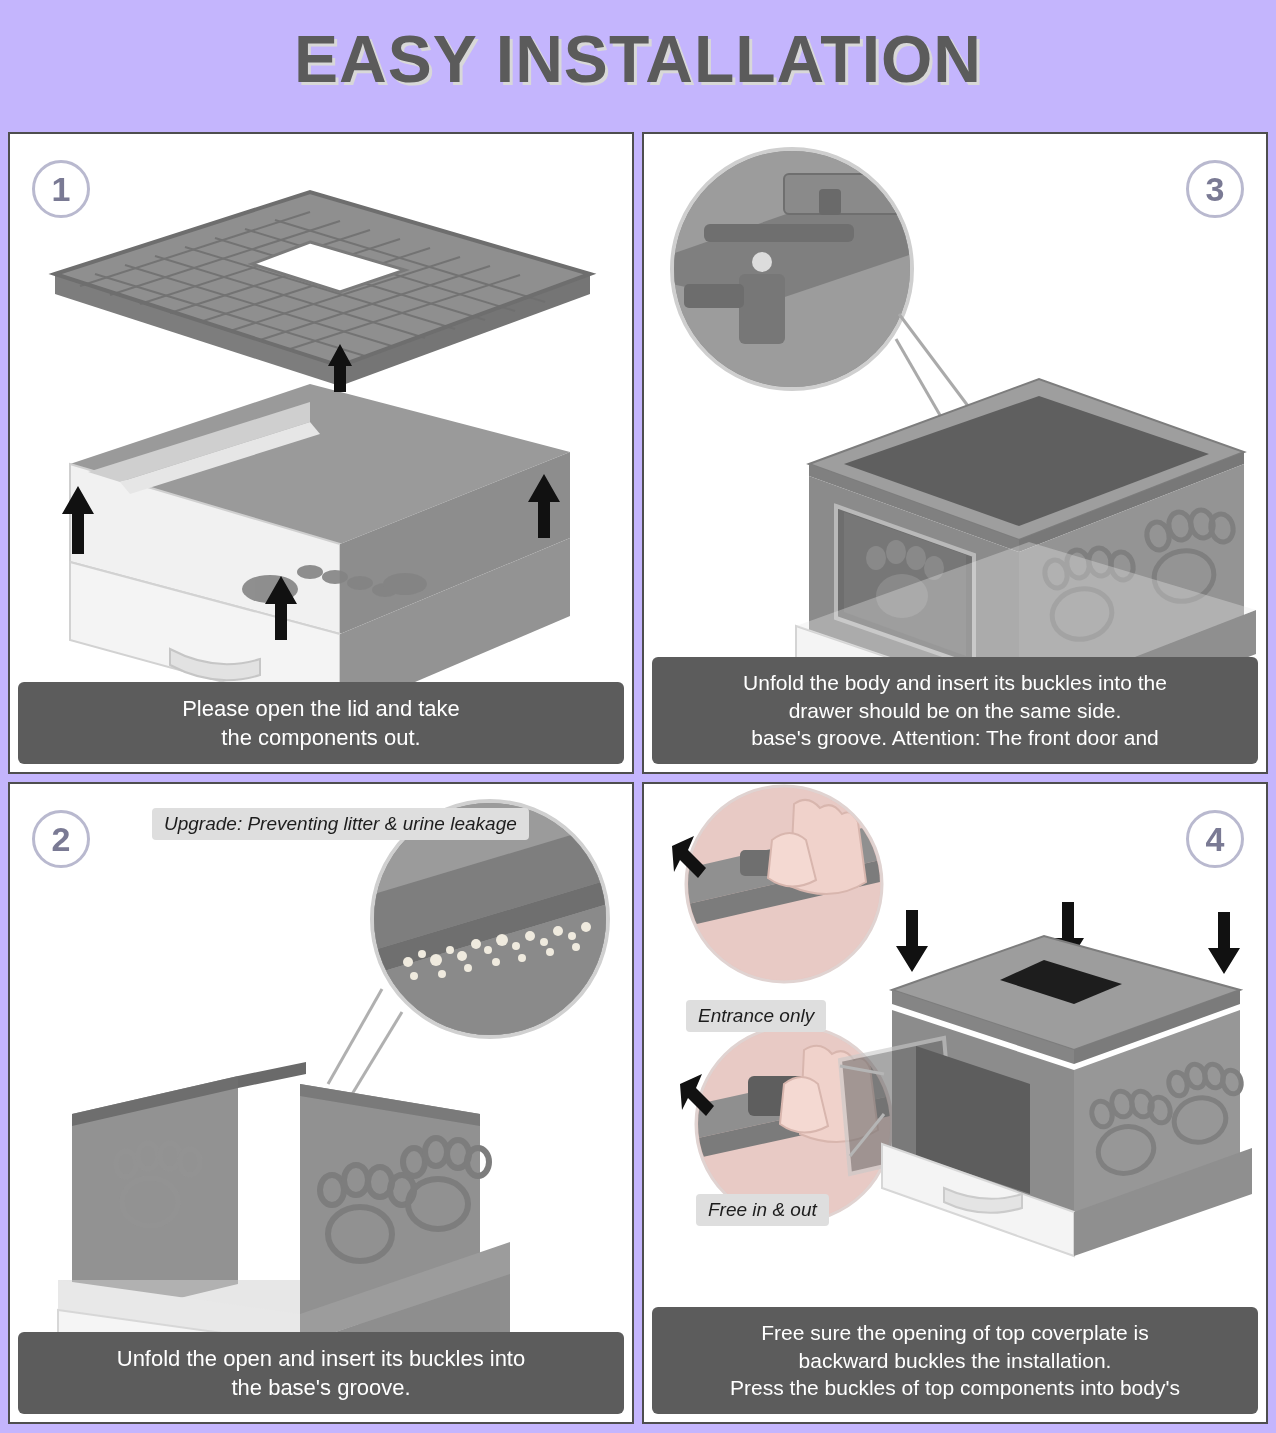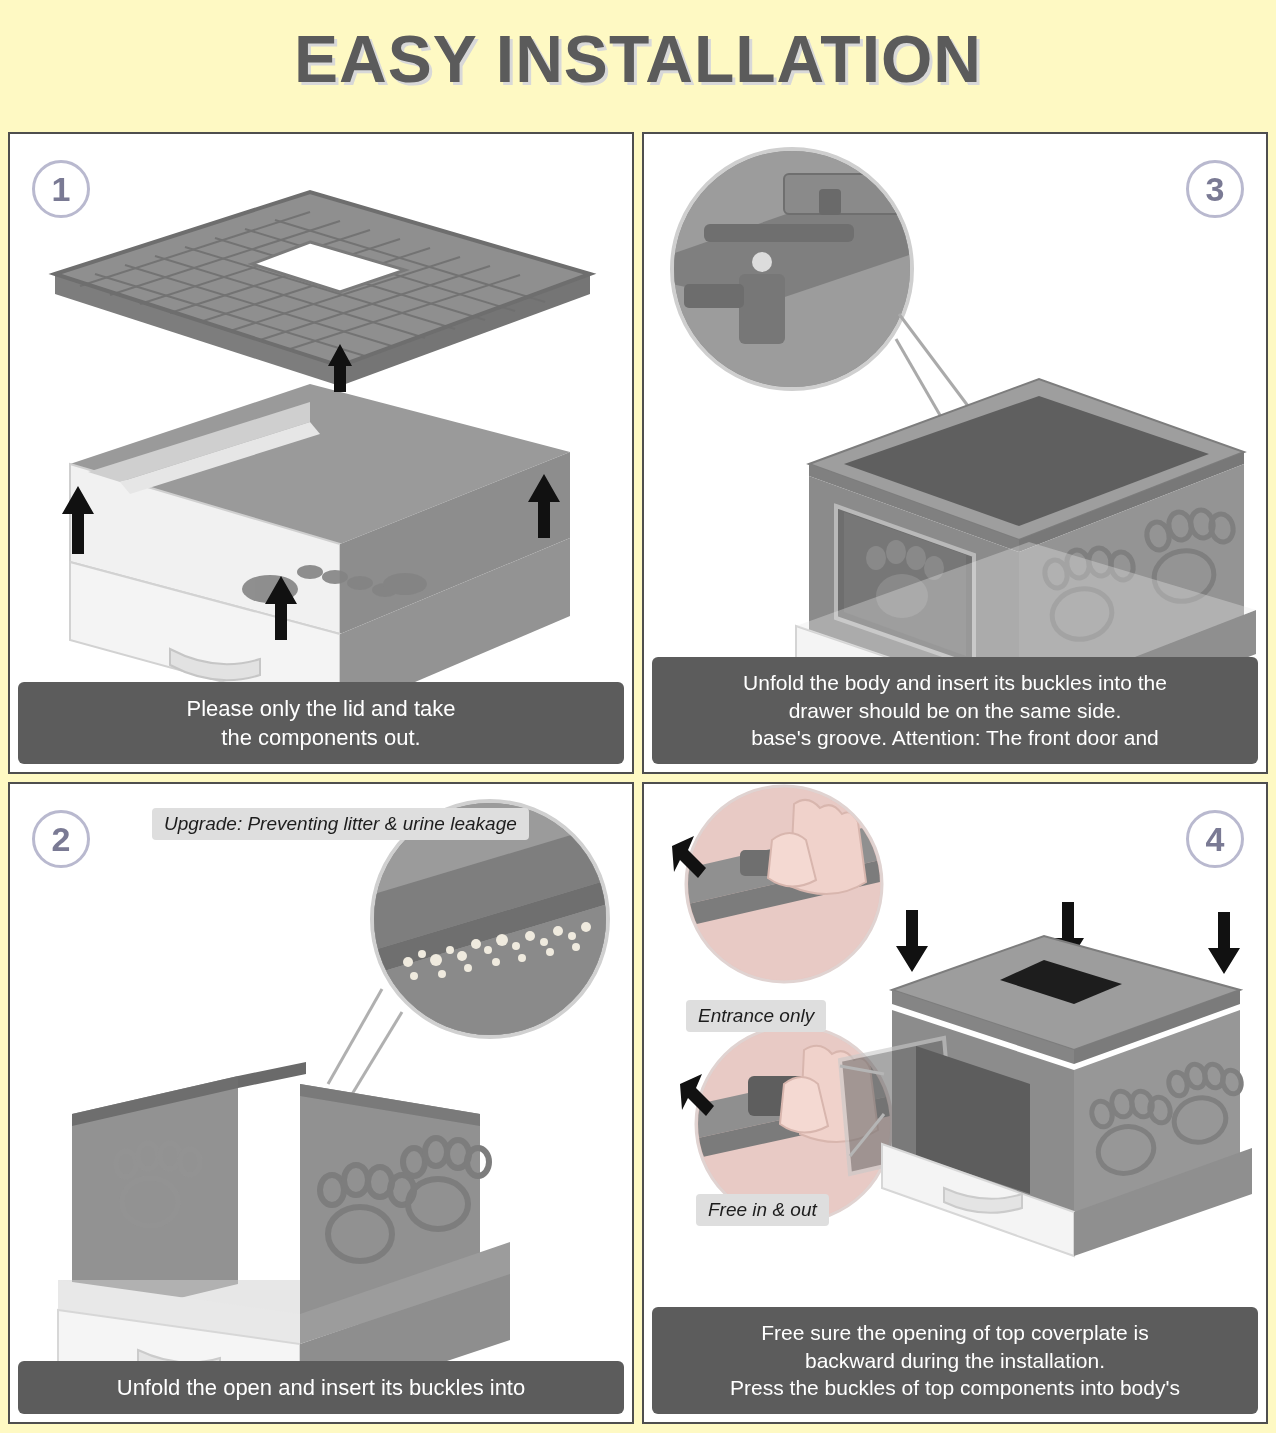--- a/index.html
+++ b/index.html
@@ -5,21 +5,21 @@
   * { box-sizing: border-box; }
   html, body {
     margin: 0; padding: 0;
     background: #ffffff;
     font-family: "Liberation Sans", sans-serif;
   }
   #page {
     position: relative;
     width: 1276px;
     height: 1433px;
-    background: #fef9c3;
+    background: #c4b5fd;
     overflow: hidden;
   }
 
   
   .title-bar {
     position: absolute;
     left: 0; top: 0;
     width: 1276px; height: 118px;
     display: flex; align-items: center; justify-content: center;
   }
@@ -172,21 +172,21 @@
           <g fill="#111111">
             <polygon points="52,380 68,352 84,380 74,380 74,420 62,420 62,380"></polygon>
             <polygon points="255,470 271,442 287,470 277,470 277,506 265,506 265,470"></polygon>
             <polygon points="518,368 534,340 550,368 540,368 540,404 528,404 528,368"></polygon>
             <polygon points="318,232 330,210 342,232 336,232 336,258 324,258 324,232"></polygon>
           </g>
         </svg>
       </div>
 
       <div class="caption">
-        <div>Please only the lid and take</div>
+        <div>Please open the lid and take</div>
         <div>the components out.</div>
       </div>
     </div>
 
     <div class="panel">
       <div class="step-badge badge-tr">3</div>
 
       <div class="art">
         <svg width="630" height="640" viewBox="0 0 630 640">
 
@@ -340,20 +340,21 @@
             <polygon points="48,526 290,560 290,626 48,586" fill="#f5f5f5" stroke="#d7d7d7" stroke-width="2"></polygon>
             <polygon points="290,560 500,488 500,556 290,626" fill="#8e8e8e"></polygon>
             <polygon points="290,530 500,458 500,490 290,560" fill="#9c9c9c"></polygon>
             <path d="M128,566 q42,20 82,8 l0,14 q-42,12 -82,-8 z" fill="#e4e4e4" stroke="#cbcbcb" stroke-width="2"></path>
           </g>
         </svg>
       </div>
 
       <div class="caption">
         <div>Unfold the open and insert its buckles into</div>
+        <div>the base's groove.</div>
       </div>
     </div>
 
     <div class="panel">
       <div class="step-badge badge-tr">4</div>
 
       <div class="tag" style="left:42px; top:172px;margin-top:44px;">Entrance only</div>
       <div class="tag" style="left:52px; top:410px;">Free in &amp; out</div>
 
       <div class="art">
@@ -431,19 +432,19 @@
             <path d="M300,404 q40,18 78,6 l0,14 q-40,12 -78,-6 z" fill="#e4e4e4" stroke="#cbcbcb" stroke-width="2"></path>
 
             <line x1="240" y1="290" x2="196" y2="282" stroke="#b5b5b5" stroke-width="3"></line>
             <line x1="240" y1="330" x2="206" y2="372" stroke="#b5b5b5" stroke-width="3"></line>
           </g>
         </svg>
       </div>
 
       <div class="caption small">
         <div>Free sure the opening of top coverplate is</div>
-        <div>backward during the installation.</div>
+        <div>backward buckles the installation.</div>
         <div>Press the buckles of top components into body's</div>
       </div>
     </div>
 
   </div>
 </div>
 
 </body></html>

